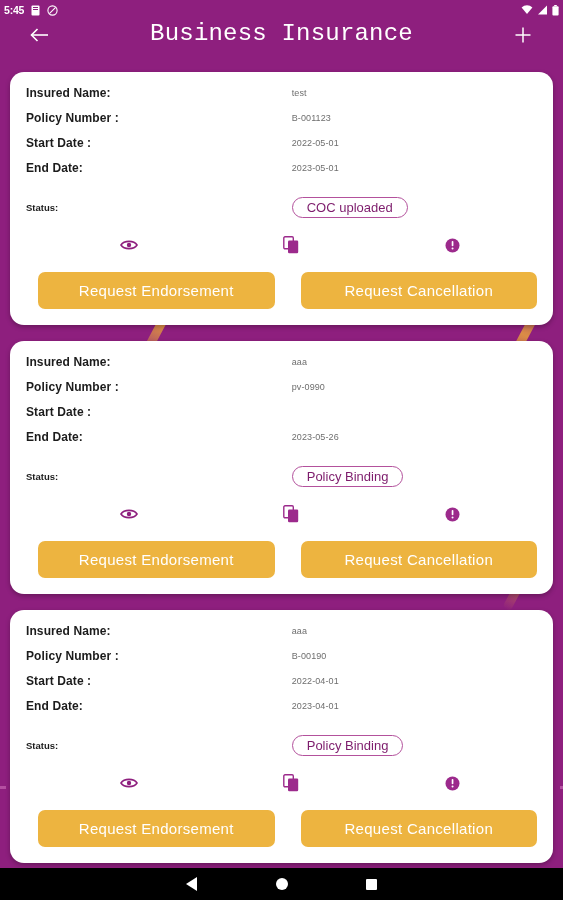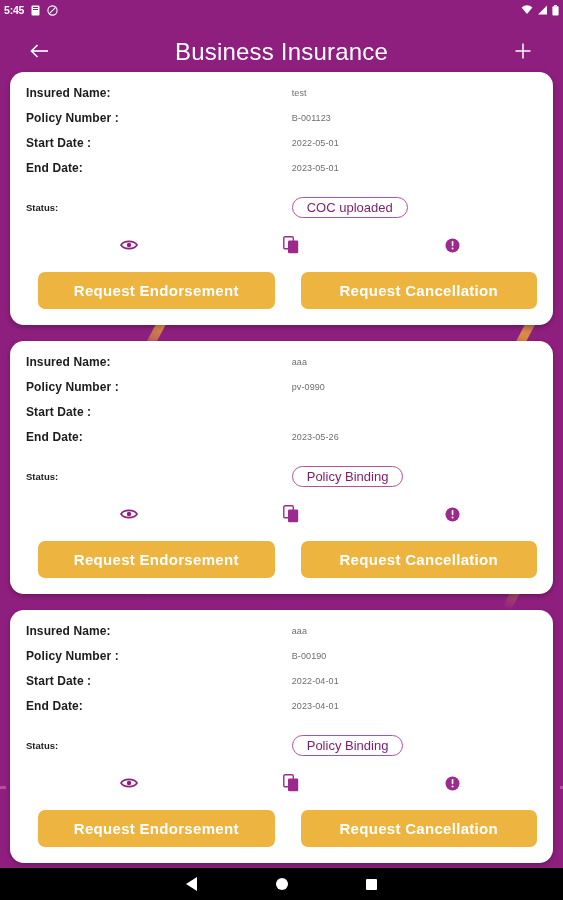--- a/index.html
+++ b/index.html
@@ -68,24 +68,25 @@
   }
   .status-left { display: flex; align-items: center; gap: 7px; }
   .status-right { margin-left: auto; display: flex; align-items: center; gap: 4px; }
   .sb-icon { display: inline-flex; align-items: center; }
 
   
   .titlebar {
     position: relative;
     height: 46px;
     display: flex;
-    align-items: flex-end;
+    align-items: flex-start;
     padding: 0 25px;
     color: #fff;
     z-index: 5;
+    font-family: Liberation Mono, monospace;
   }
   .title-text {
     position: absolute;
     left: 0; right: 0;
     text-align: center;
     font-size: 24px;
     font-weight: 400;
     letter-spacing: 0.2px;
     pointer-events: none;
   }
@@ -181,21 +182,21 @@
     margin-top: 16px;
   }
   .btn {
     flex: 1;
     background: #edb440;
     color: #ffffff;
     border: none;
     border-radius: 7px;
     padding: 10px 4px;
     font-size: 15px;
-    font-weight: 700;
+    font-weight: 400;
     letter-spacing: 0.3px;
     font-family: "Liberation Sans", sans-serif;
     cursor: pointer;
     white-space: nowrap;
     margin-left: 12px;
   }
 
   
   .card.partial { margin-bottom: 0; }
 

